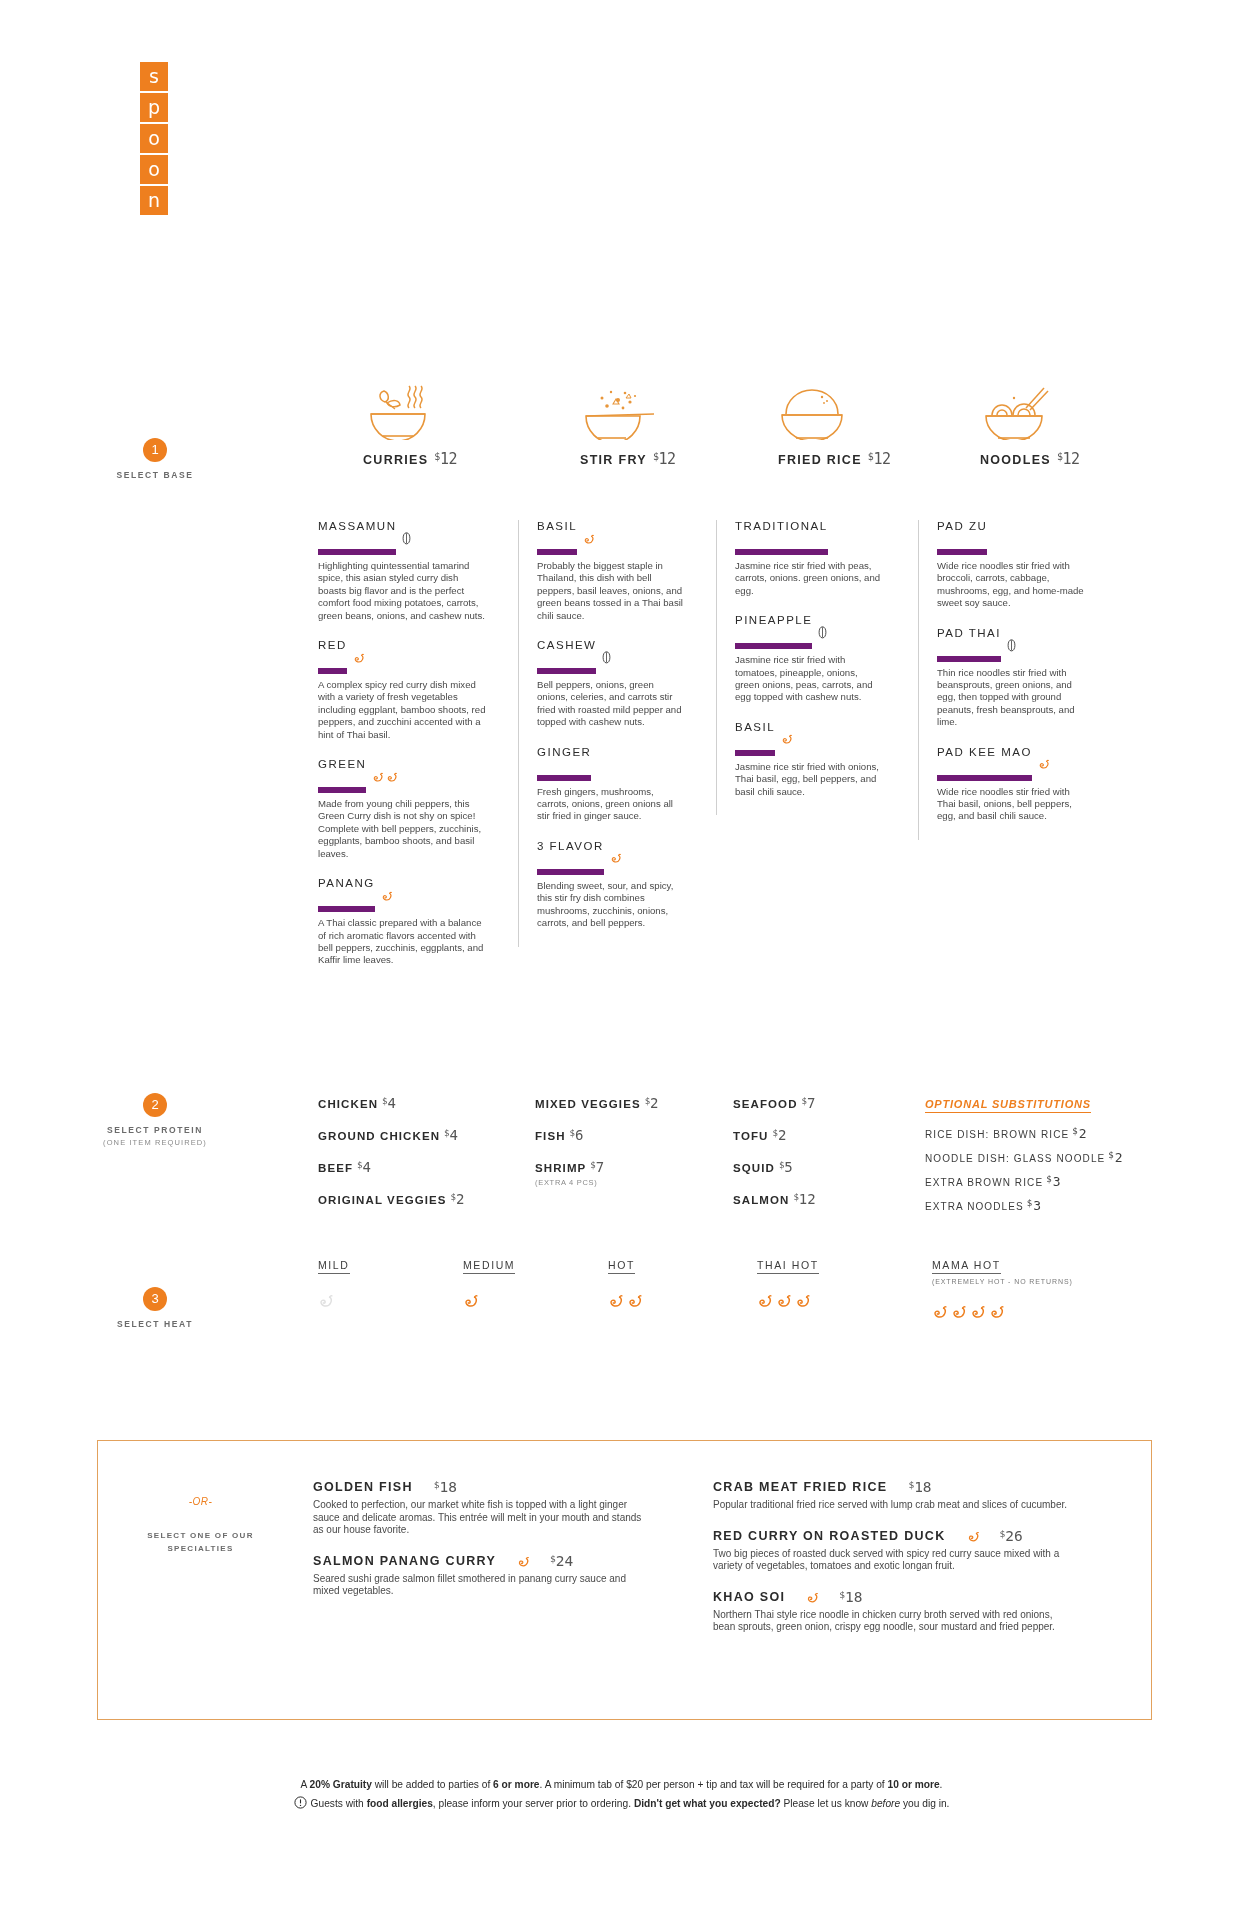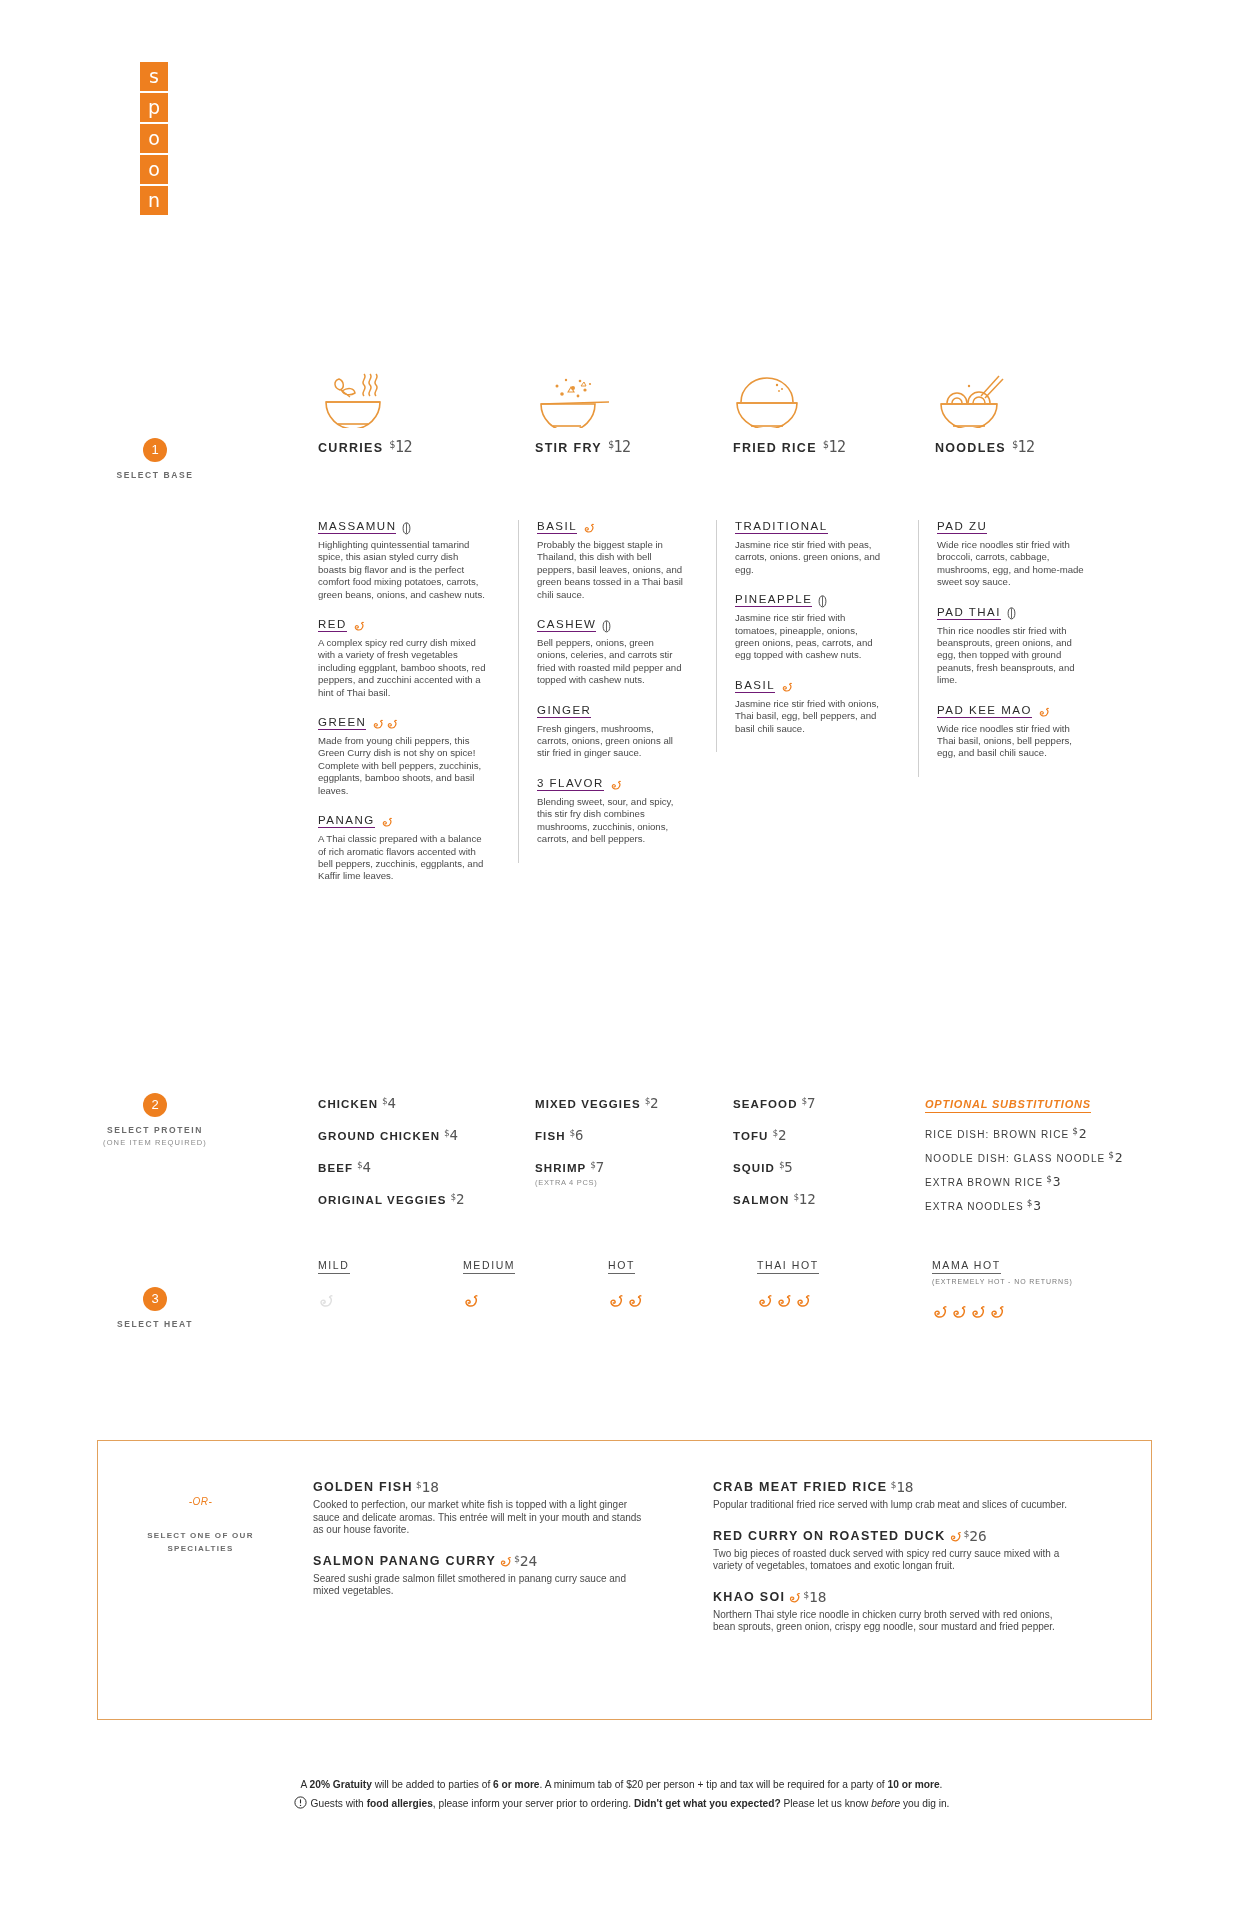--- a/index.html
+++ b/index.html
@@ -68,21 +68,22 @@
 
   
   .base-head {
     position: absolute;
     top: 372px;
     width: 100%;
     height: 120px;
   }
   .base-col-head {
     position: absolute;
-    top: 0;
+    top: 12px;
+    margin-left: 45px;
   }
   .base-icon { height: 56px; margin-bottom: 10px; }
   .base-title {
     font-size: 12.5px;
     font-weight: bold;
     letter-spacing: 1.3px;
     color: #2b2b2b;
     display: inline-block;
     vertical-align: baseline;
     font-family: "Liberation Sans", sans-serif;
@@ -103,23 +104,23 @@
     top: 0;
     width: 168px;
     padding-left: 0;
   }
   .base-col.bordered { border-left: 1px solid #cfcfcf; padding-left: 18px; }
   .dish { margin-bottom: 17px; }
   .dish-name {
     font-size: 11.5px;
     letter-spacing: 1.5px;
     color: #2b2b2b;
-    border-bottom: 1px solid #701a75;
+    border-bottom: 6px solid #701a75;
     display: inline-block;
-    padding-bottom: 1px;
+    padding-bottom: 17px;
     font-family: "Liberation Sans", sans-serif;
   }
   .dish-head { display: flex; align-items: center; gap: 6px; margin-bottom: 5px; }
   .dish-desc {
     font-size: 9.6px;
     line-height: 12.4px;
     color: #4a4a4a;
     margin-top: 4px;
     font-family: "Liberation Sans", sans-serif;
   }
@@ -222,21 +223,21 @@
   }
   .spec-sel {
     font-size: 8px;
     letter-spacing: 1.3px;
     color: #6b6b6b;
     font-weight: bold;
     line-height: 13px;
   }
   .spec-col { position: absolute; top: 38px; }
   .spec-item { margin-bottom: 16px; }
-  .spec-head { display: flex; align-items: center; gap: 3px; }
+  .spec-head { display: flex; align-items: center; gap: 21px; }
   .spec-name {
     font-size: 12.5px;
     font-weight: bold;
     letter-spacing: 1.3px;
     color: #2b2b2b;
     font-family: "Liberation Sans", sans-serif;
   }
   .spec-price {
     font-size: 14.5px;
     color: #555;

